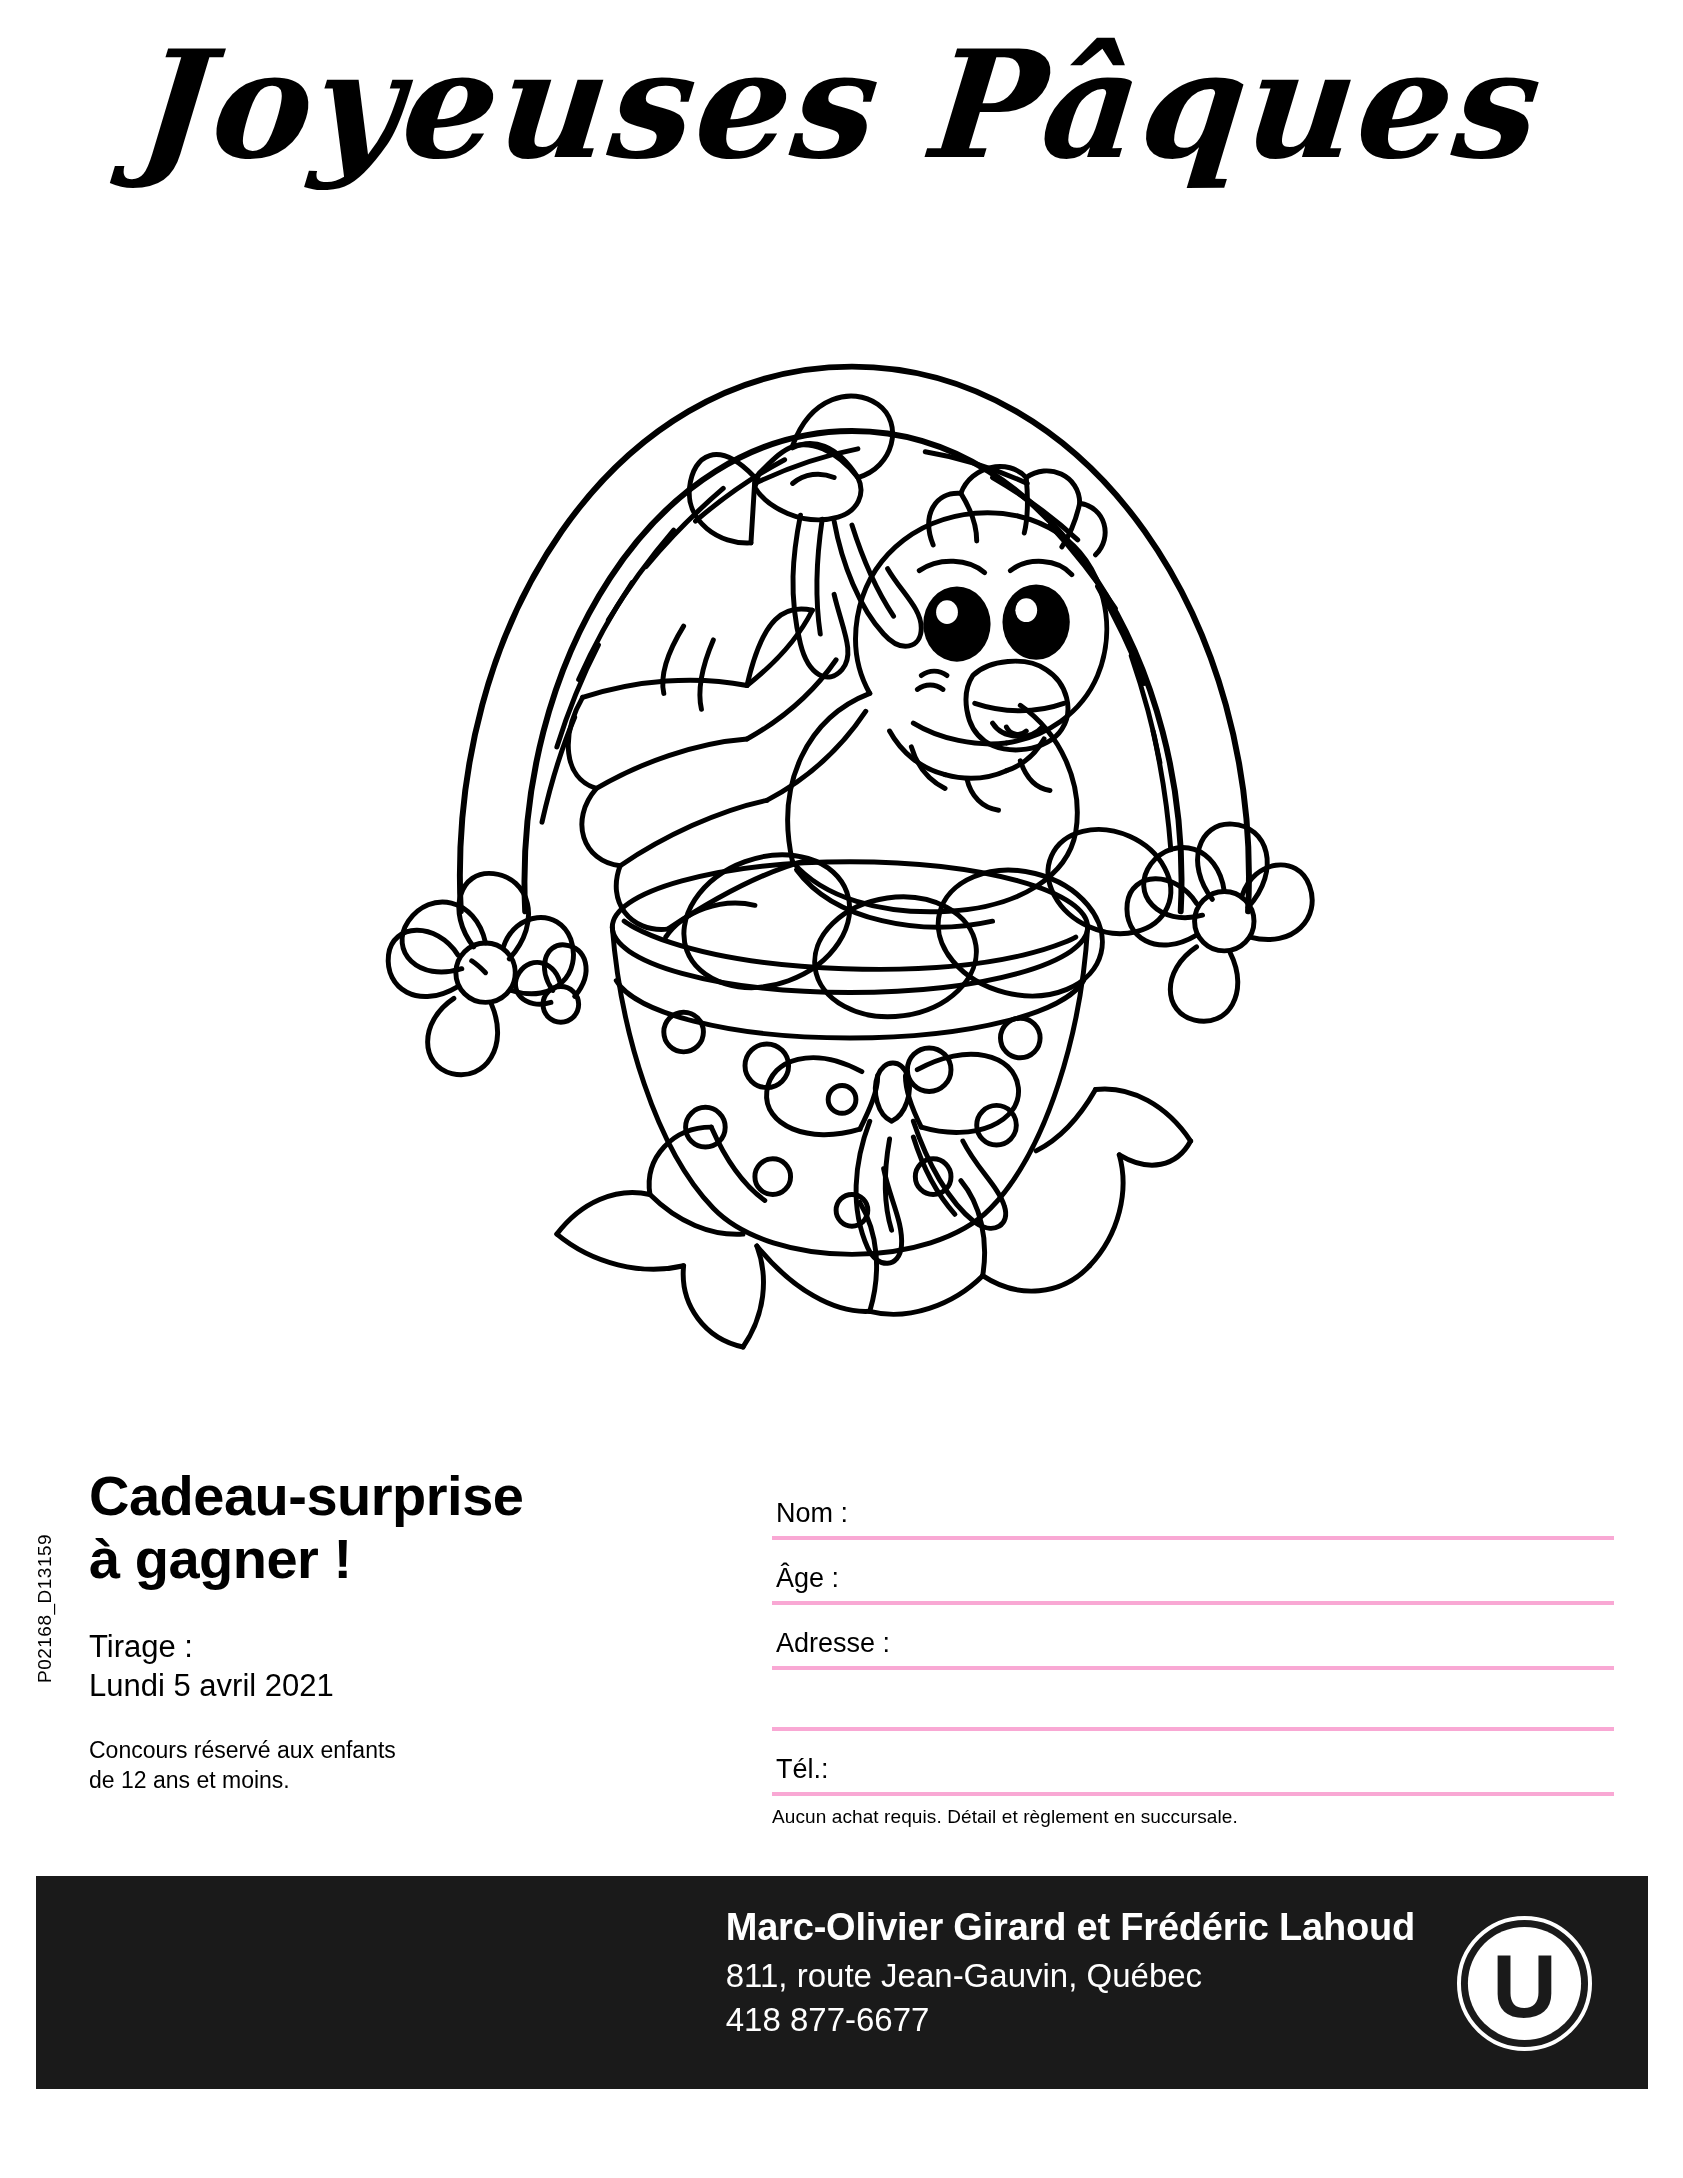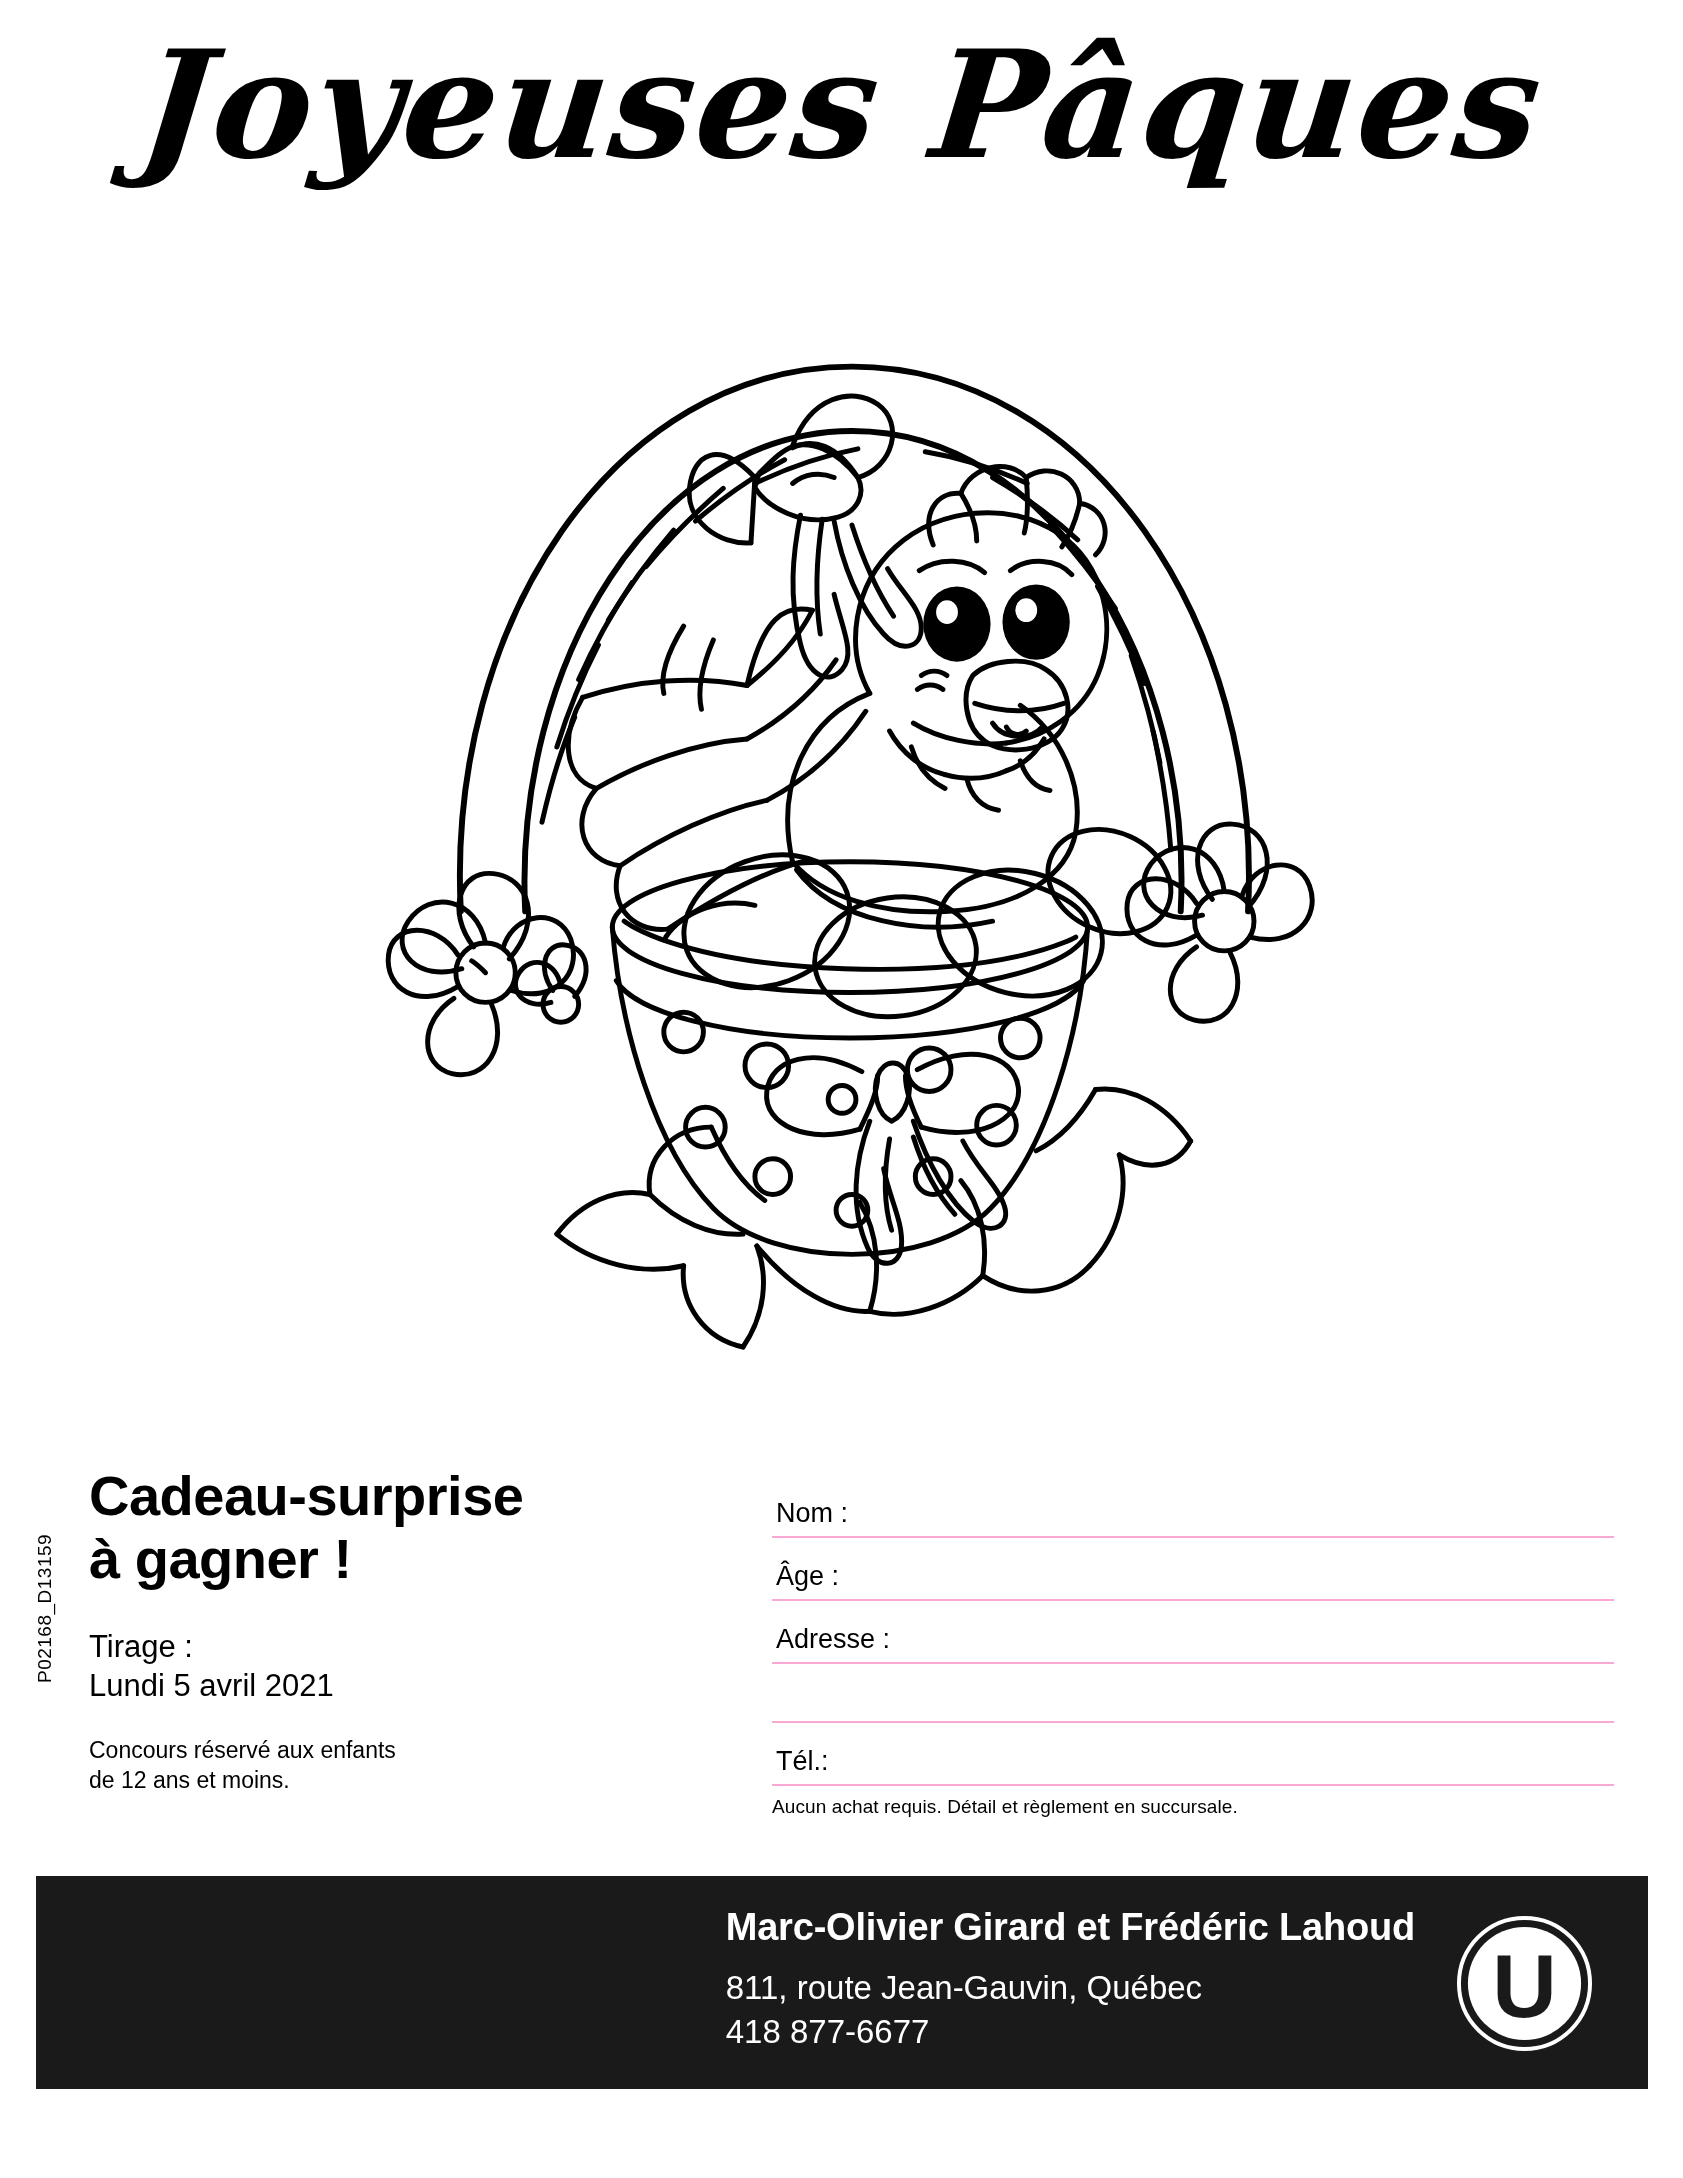--- a/index.html
+++ b/index.html
@@ -94,21 +94,21 @@
   
   .coupon {
     position: absolute;
     left: 772px;
     top: 1475px;
     width: 842px;
   }
   .field {
     position: relative;
     height: 61px;
-    border-bottom: 2px solid #f9a8d4;
+    border-bottom: 4px solid #f9a8d4;
   }
   .field-label {
     position: absolute;
     left: 4px;
     bottom: 7px;
     font-size: 27px;
   }
   .field.blank {
     height: 57px;
   }
@@ -134,21 +134,21 @@
     top: 30px;
     text-align: left;
   }
   .footer-name {
     font-weight: 700;
     font-size: 38px;
     letter-spacing: -0.2px;
   }
   .footer-addr {
     font-size: 33px;
-    margin-top: 20px;
+    margin-top: 8px;
   }
   .footer-phone {
     font-size: 33px;
     margin-top: 6px;
   }
   .logo {
     position: absolute;
     right: 54px;
     top: 38px;
     width: 139px;

